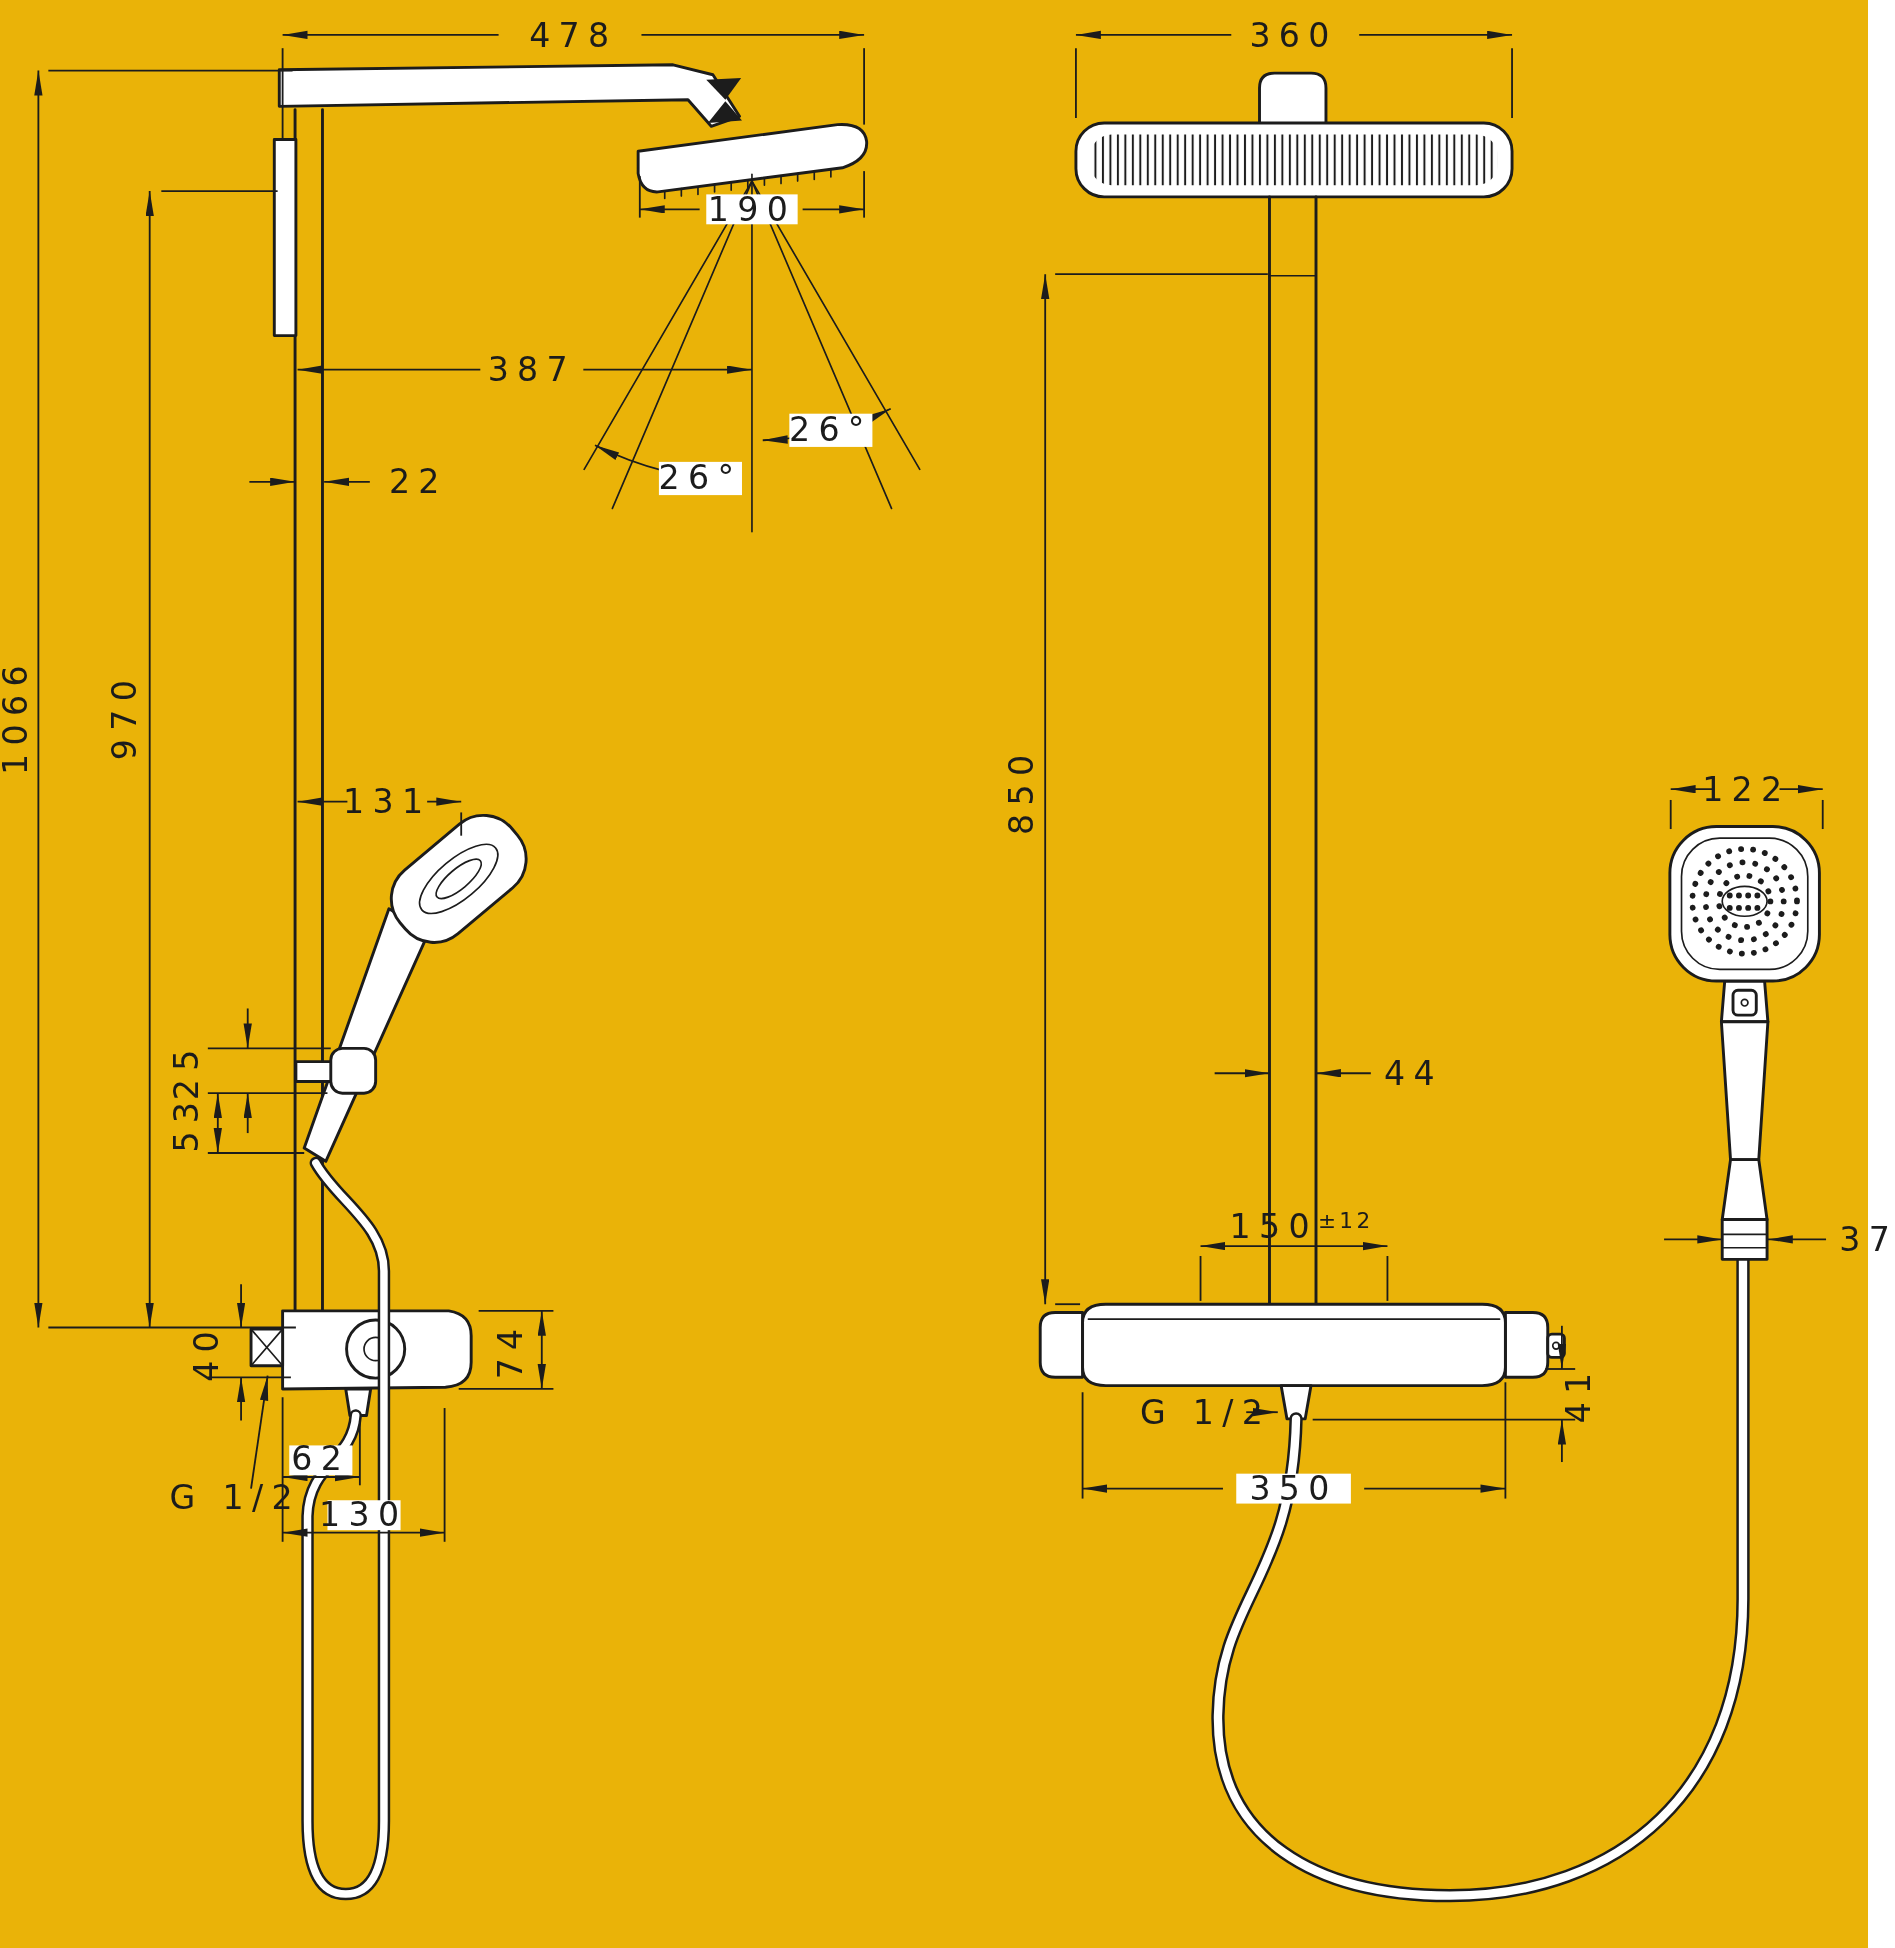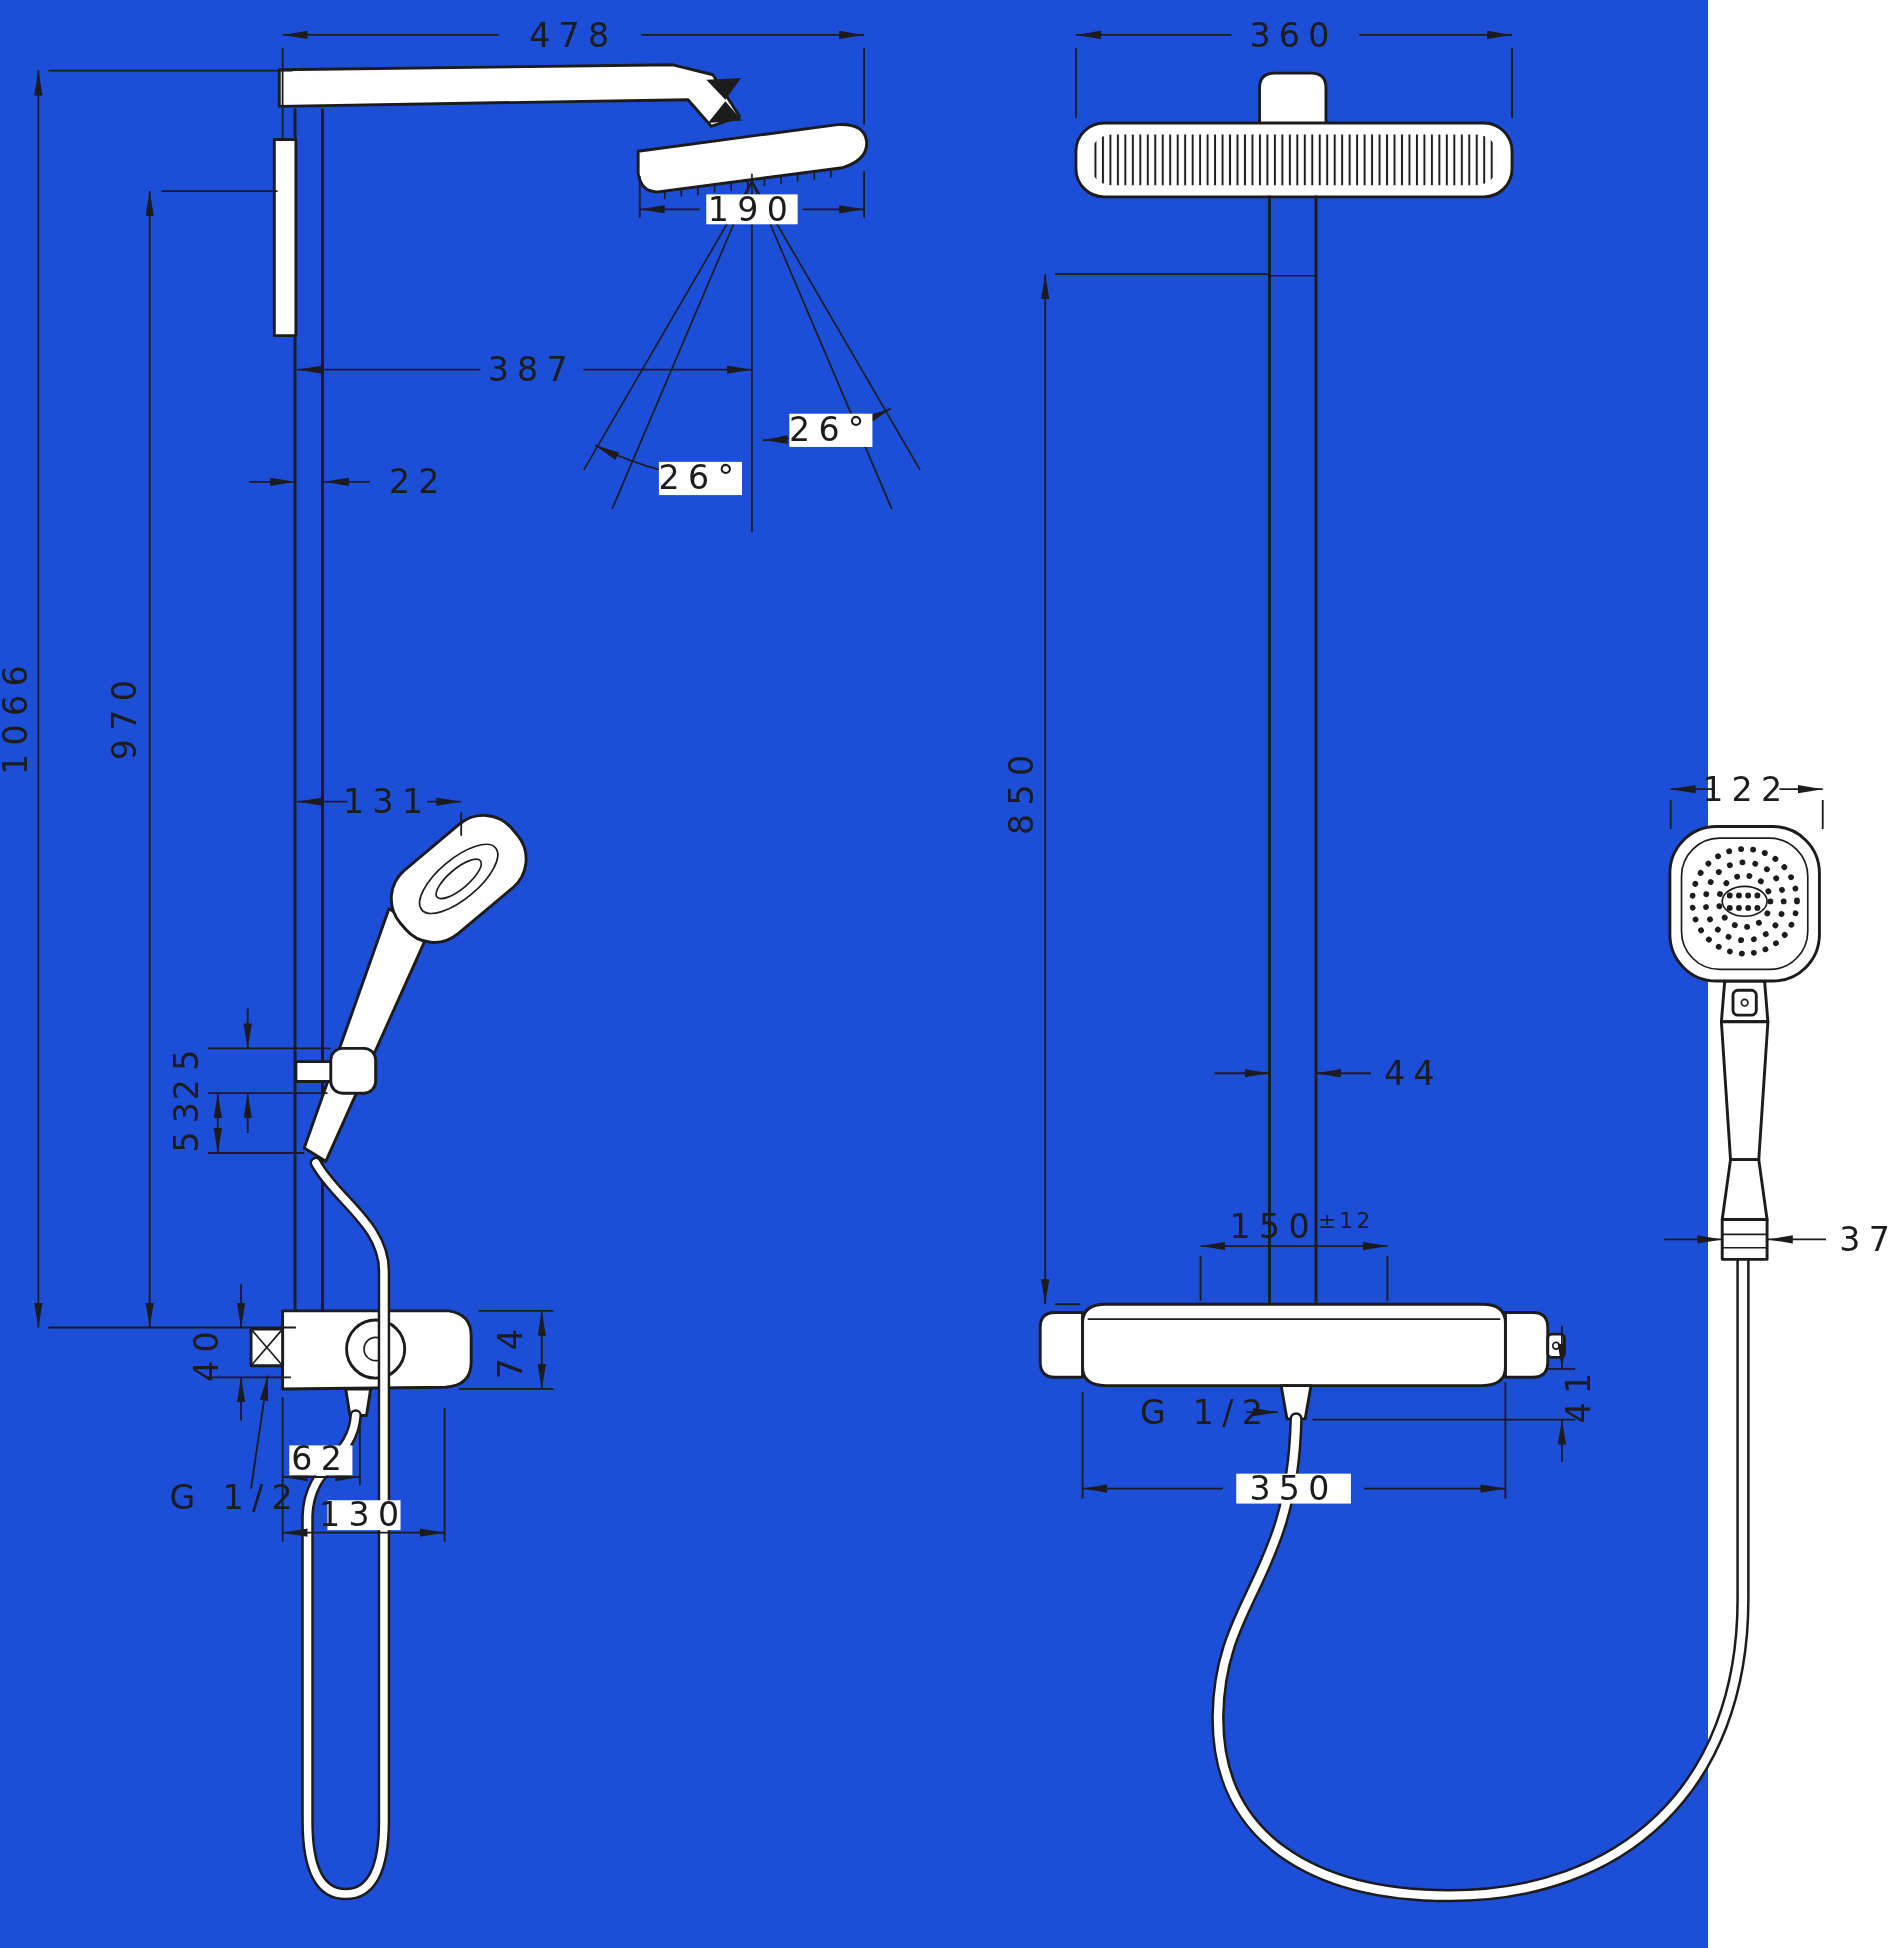--- a/index.html
+++ b/index.html
@@ -1,16 +1,16 @@
 <!DOCTYPE html>
 <html style="font-size:13.3px"><head>
 <meta charset="utf-8">
 <style>
   html,body{margin:0;padding:0;background:#ffffff;}
-  #stage{width:1708px;height:1948px;background:#1d4ed8;position:relative;}
+  #stage{width:1868px;height:1948px;background:#eab308;position:relative;}
   svg{display:block;}
   .ln{fill:none;stroke:#1c1c1c;stroke-width:3.5;stroke-linejoin:round;stroke-linecap:round;}
   .o{fill:#ffffff;stroke:#1c1c1c;stroke-width:3.5;stroke-linejoin:round;stroke-linecap:round;}
   .thin{fill:none;stroke:#1c1c1c;stroke-width:2;stroke-linecap:round;}
   .dim{fill:none;stroke:#1c1c1c;stroke-width:2.2;}
   .hose{fill:none;stroke:#1c1c1c;stroke-width:15;stroke-linecap:round;}
   .hosein{fill:none;stroke:#ffffff;stroke-width:9;stroke-linecap:round;}
   .hoseR{fill:none;stroke:#1c1c1c;stroke-width:16;stroke-linecap:round;}
   .hoseRin{fill:none;stroke:#ffffff;stroke-width:10;stroke-linecap:round;}
   .dotring{fill:none;stroke:#1c1c1c;stroke-width:7;stroke-linecap:round;}

